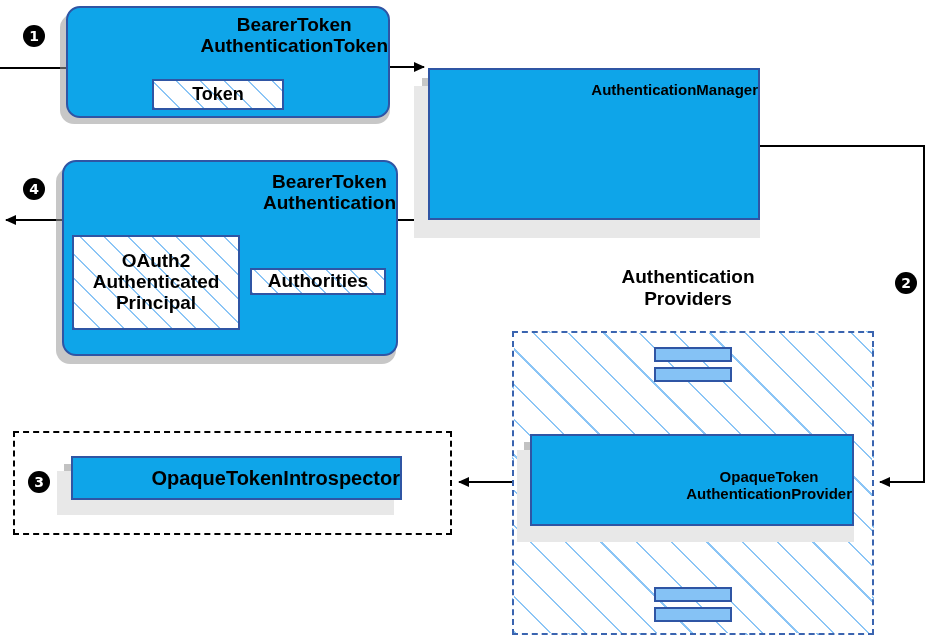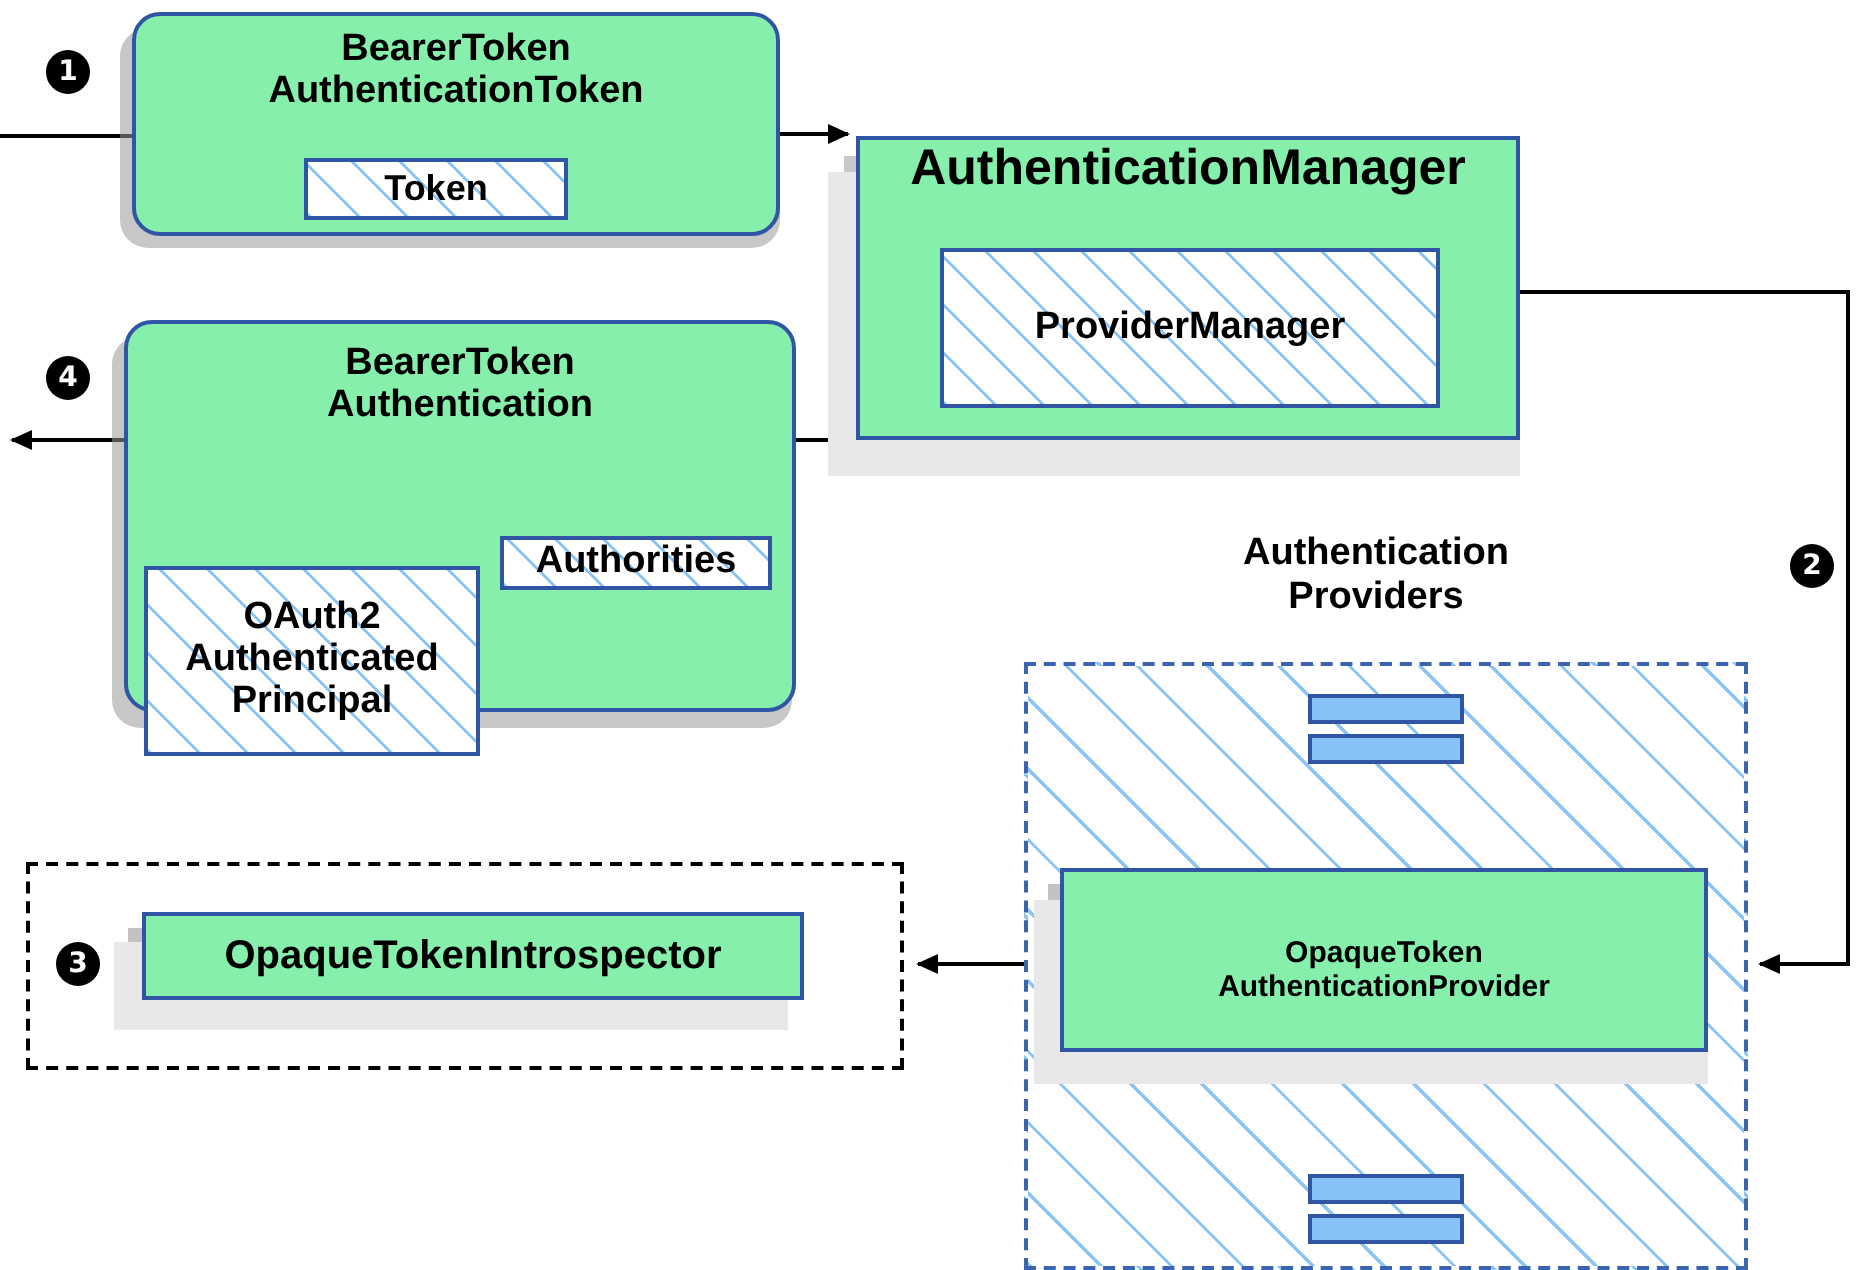--- a/index.html
+++ b/index.html
@@ -26,25 +26,25 @@
   .shadow-layer2 {
     position: absolute;
     box-sizing: border-box;
     background: #e8e8e8;
   }
 
   
   .blue-box {
     position: absolute;
     box-sizing: border-box;
-    background: #86efac;
+    background: #0ea5e9;
     border: 2px solid #2f55a4;
     display: flex;
     flex-direction: column;
-    align-items: center;
+    align-items: flex-end;
     color: #000000;
     font-weight: bold;
   }
   .rounded { border-radius: 14px; }
 
   .box-title {
     text-align: center;
     line-height: 1.12;
     font-weight: bold;
     color: #000;
@@ -196,31 +196,30 @@
     <div class="box-title" style="font-size:19px; margin-top:6px;">BearerToken
 AuthenticationToken</div>
   </div>
   <div class="hatch-box" style="left:152px; top:79px; width:132px; height:31px; font-size:18px;">Token</div>
 
   <div class="shadow-layer rounded" style="left:56px; top:168px; width:340px; height:196px; opacity:.55;"></div>
   <div class="blue-box rounded" style="left:62px; top:160px; width:336px; height:196px;">
     <div class="box-title" style="font-size:19px; margin-top:9px;">BearerToken
 Authentication</div>
   </div>
-  <div class="hatch-box" style="left:72px; top:235px; width:168px; height:95px; font-size:19px;margin-top:48px;">OAuth2
+  <div class="hatch-box" style="left:72px; top:235px; width:168px; height:95px; font-size:19px;">OAuth2
 Authenticated
 Principal</div>
   <div class="hatch-box" style="left:250px; top:268px; width:136px; height:27px; font-size:19px;">Authorities</div>
 
   <div class="shadow-layer" style="left:422px; top:78px; width:338px; height:152px; opacity:.55;"></div>
   <div class="shadow-layer2" style="left:414px; top:86px; width:346px; height:152px;"></div>
   <div class="blue-box" style="left:428px; top:68px; width:332px; height:152px;">
-    <div class="box-title" style="font-size:25px; margin-top:0;">AuthenticationManager</div>
-  </div>
-  <div class="hatch-box" style="left:470px; top:124px; width:250px; height:80px; font-size:19px;">ProviderManager</div>
+    <div class="box-title" style="font-size:15px; margin-top:12px;">AuthenticationManager</div>
+  </div>
 
   <div class="plain-label" style="left:576px; top:266px; width:224px; font-size:19px;">Authentication
 Providers</div>
 
   <div class="dashed-blue-hatch" style="left:512px; top:331px; width:362px; height:304px;"></div>
 
   <div class="mini-bar" style="left:654px; top:347px; width:78px; height:15px;"></div>
   <div class="mini-bar" style="left:654px; top:367px; width:78px; height:15px;"></div>
 
   <div class="shadow-layer" style="left:524px; top:442px; width:330px; height:92px; opacity:.6;"></div>

